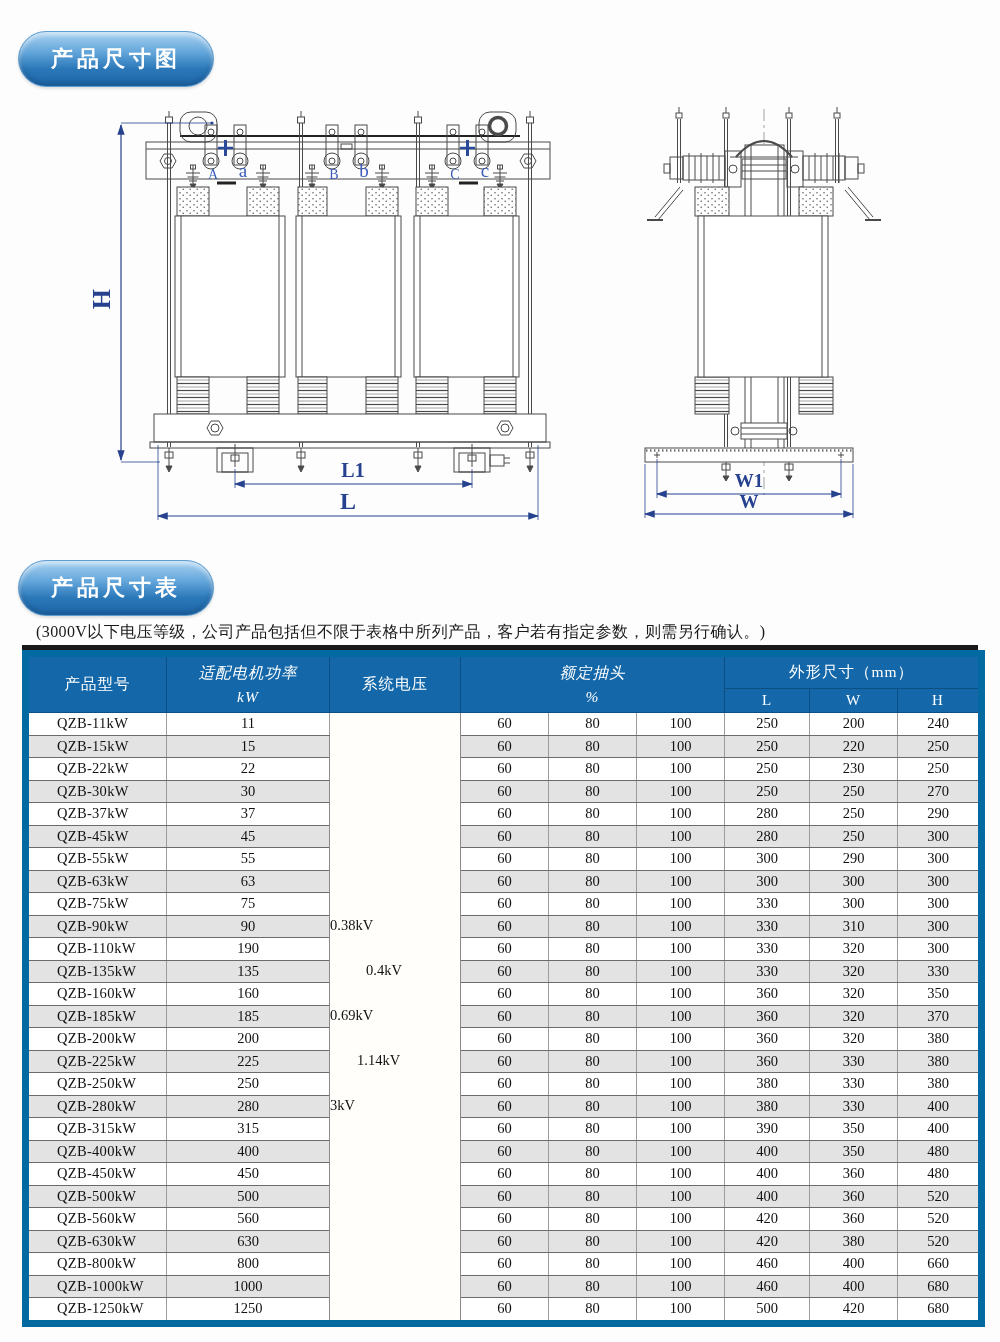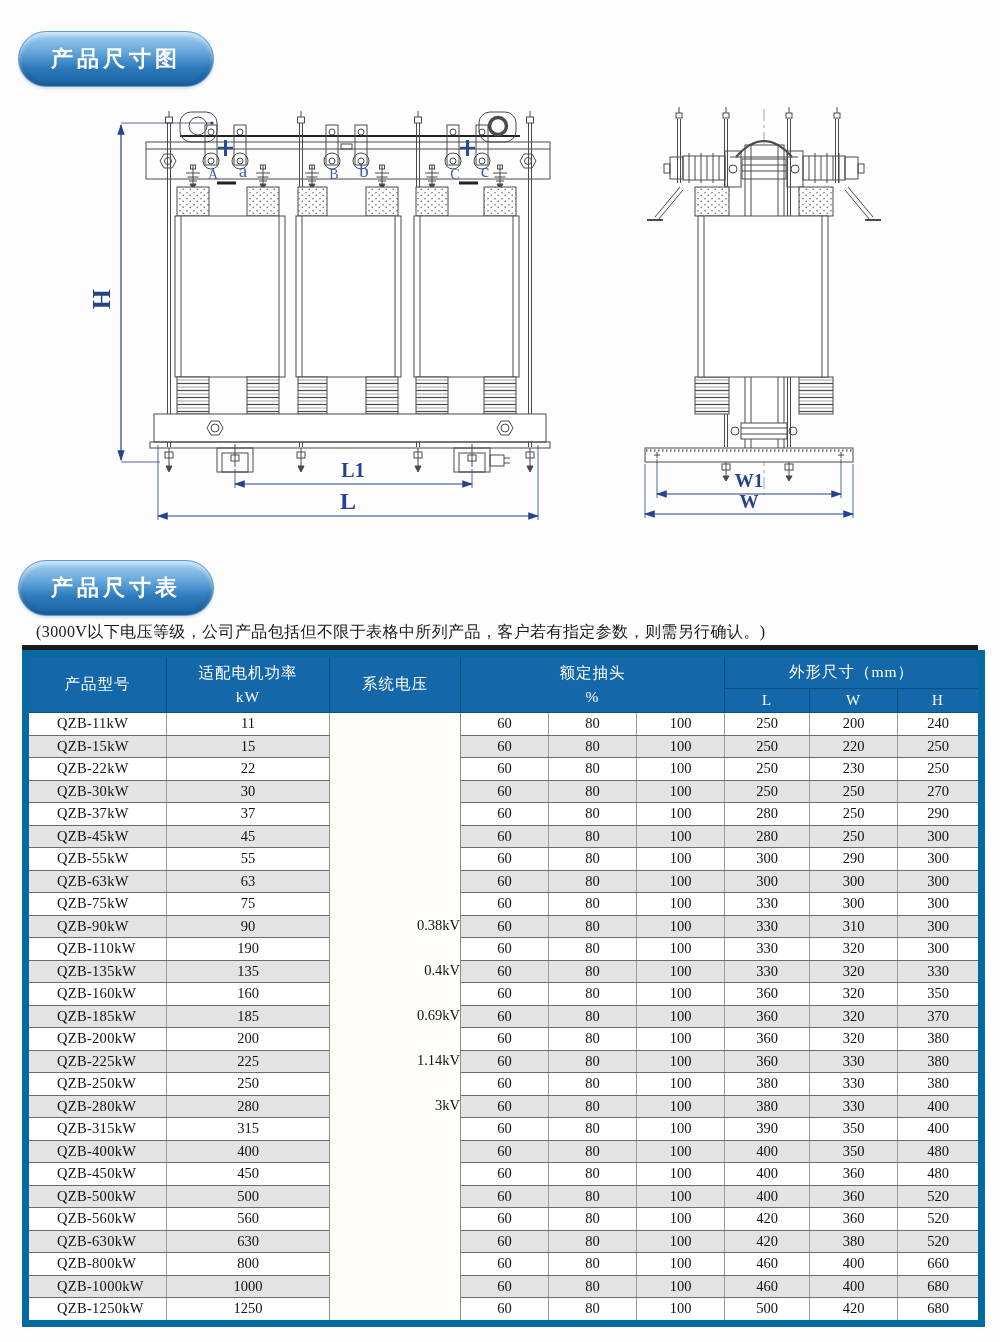--- a/index.html
+++ b/index.html
@@ -21,29 +21,29 @@
   #note{position:absolute;left:28px;top:614px;width:940px;margin:8px;
         font-size:16px;letter-spacing:0.4px;color:#1a1a1a;}
 
   
   #tablewrap{position:absolute;left:22px;top:645px;width:956px;border-top:5px solid #1a1a1a;}
   table{border-collapse:collapse;table-layout:fixed;width:956px;border:7px solid #0369a1;}
   th{background:#1468a9;color:#fff;font-weight:normal;font-size:15.5px;
      border:1px solid #0c4f83;padding:0;letter-spacing:1px;}
   thead tr.h1 th{height:31px;}
   thead tr.h2 th{height:23px;font-size:15px;}
-  th .two{line-height:1.5;}
+  th .two{line-height:1.5;font-style:italic;}
   td{height:21.5px;line-height:21.5px;padding:0;text-align:center;font-size:14.5px;
      border-top:1px solid #6b6b6b;border-bottom:1px solid #6b6b6b;
      border-left:1px solid #9c9c9c;border-right:1px solid #9c9c9c;background:#fff;}
   tr.alt td{background:#e3e3e3;}
   td.c-model{text-align:left;padding-left:28px;letter-spacing:0.3px;}
   td.c-volt{background:#fffefa !important;position:relative;
             border-top:none;border-bottom:none;border-left:1px solid #8a8a8a;border-right:1px solid #8a8a8a;}
-  td.c-volt span{position:absolute;left:0;right:0;margin-top:-11px;text-align:right;
+  td.c-volt span{position:absolute;left:0;right:0;margin-top:-11px;text-align:left;
                  font-size:14.5px;color:#111;}
 </style>
 </head>
 <body>
 
 <div class="badge" id="badge-1">产品尺寸图</div>
 
 <svg id="diagram" width="820" height="450" viewBox="0 0 820 450" xmlns="http://www.w3.org/2000/svg">
   <defs>
     <pattern id="pdots" width="7" height="6" patternUnits="userSpaceOnUse">

